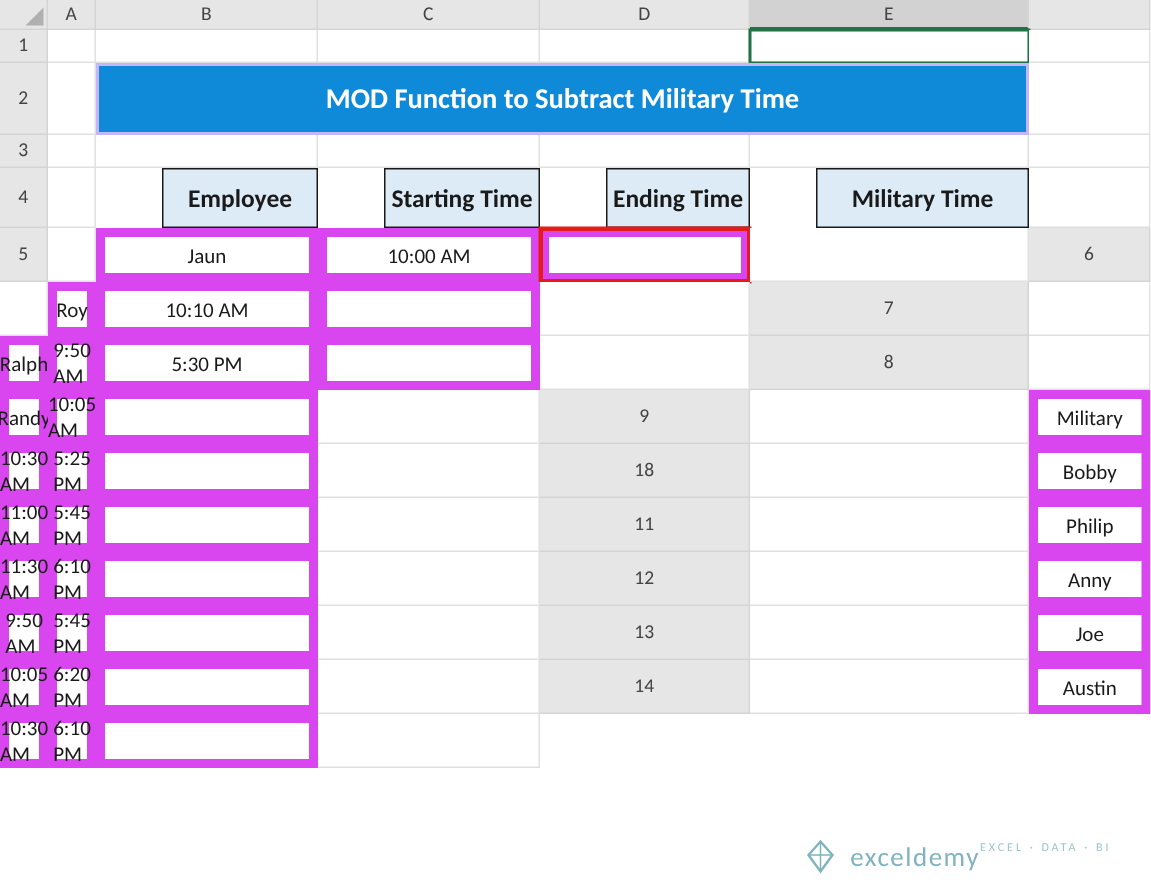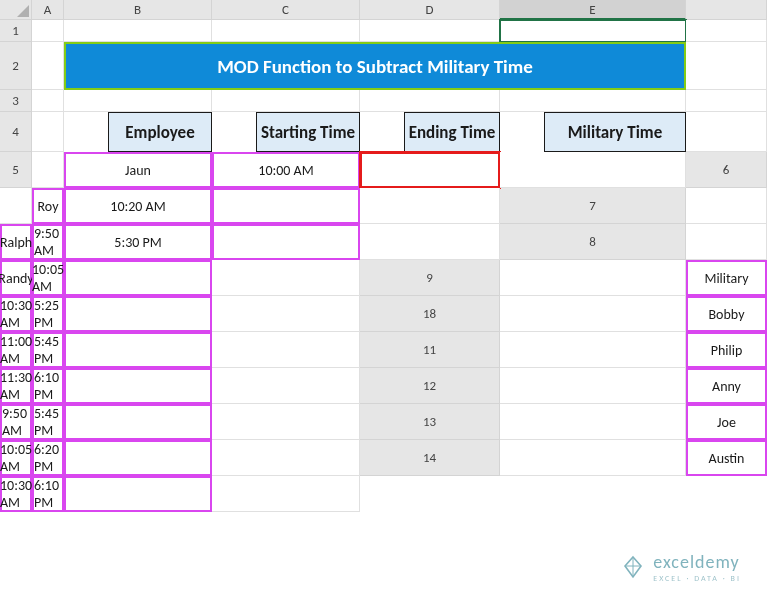--- a/index.html
+++ b/index.html
@@ -58,32 +58,32 @@
     align-items: center;
     justify-content: center;
     background: #fff;
     position: relative;
   }
   .title-cell {
     background: #0f8ad8;
     color: #fff;
     font-weight: bold;
     font-size: 19px;
-    border: 2px solid #84cc16;
+    border: 2px solid #c4b5fd;
   }
   .header-cell {
     background: #ddebf7;
     font-weight: bold;
     font-size: 17px;
     color: #1a1a1a;
     border: 1px solid #1a1a1a;
     margin-left: 44px;
   }
   .data-cell {
-    border: 2px solid #d946ef;
+    border: 6px solid #d946ef;
     font-size: 14px;
     color: #1a1a1a;
   }
   .highlight-red {
     outline: 3px solid #e51b1b;
     outline-offset: -2px;
   }
   .selected-cell {
     outline: 2px solid #217346;
     outline-offset: -1px;
@@ -94,21 +94,21 @@
     bottom: 8px;
     display: flex;
     align-items: center;
     gap: 8px;
     opacity: 0.85;
   }
   .watermark-icon {
     width: 24px; height: 24px;
   }
   .watermark-text {
-    display: flex; flex-direction: column;
+    display: flex; 
     color: #6aa6b2;
   }
   .watermark-text .big { font-size: 18px; letter-spacing: 1px; font-weight: 500; }
   .watermark-text .small { font-size: 8px; letter-spacing: 2px; color: #8fb9c2; }
 </style>
 </head>
 <body>
 
 <div class="sheet">
 
@@ -152,21 +152,21 @@
   <div class="rowhead">5</div>
   <div class="cell"></div>
   <div class="cell data-cell">Jaun</div>
   <div class="cell data-cell">10:00 AM</div>
   <div class="cell data-cell highlight-red"></div>
   <div class="cell"></div>
 
   <div class="rowhead">6</div>
   <div class="cell"></div>
   <div class="cell data-cell">Roy</div>
-  <div class="cell data-cell">10:20 AM</div>
+  <div class="cell data-cell">10:10 AM</div>
   <div class="cell data-cell"></div>
   <div class="cell"></div>
 
   <div class="rowhead">7</div>
   <div class="cell"></div>
   <div class="cell data-cell">Ralph</div>
   <div class="cell data-cell">9:50 AM</div>
   <div class="cell data-cell">5:30 PM</div>
   <div class="cell data-cell"></div>
   <div class="cell"></div>

